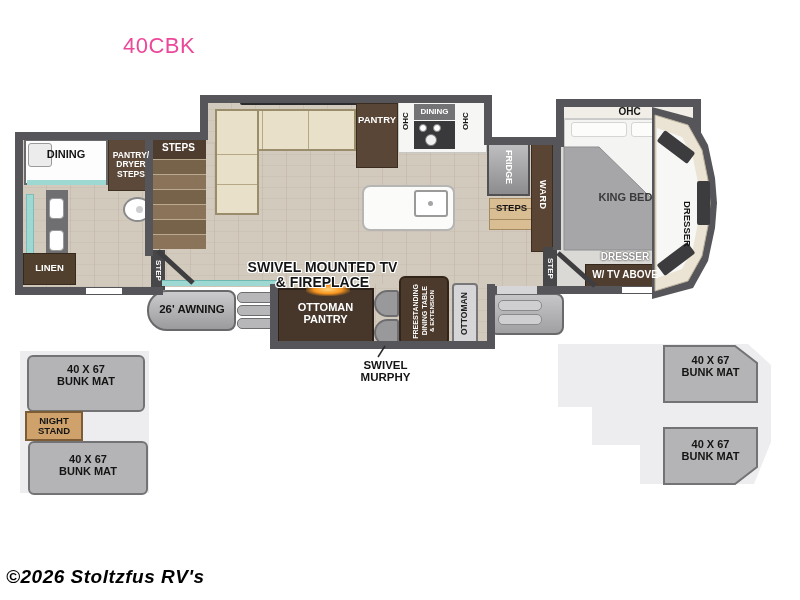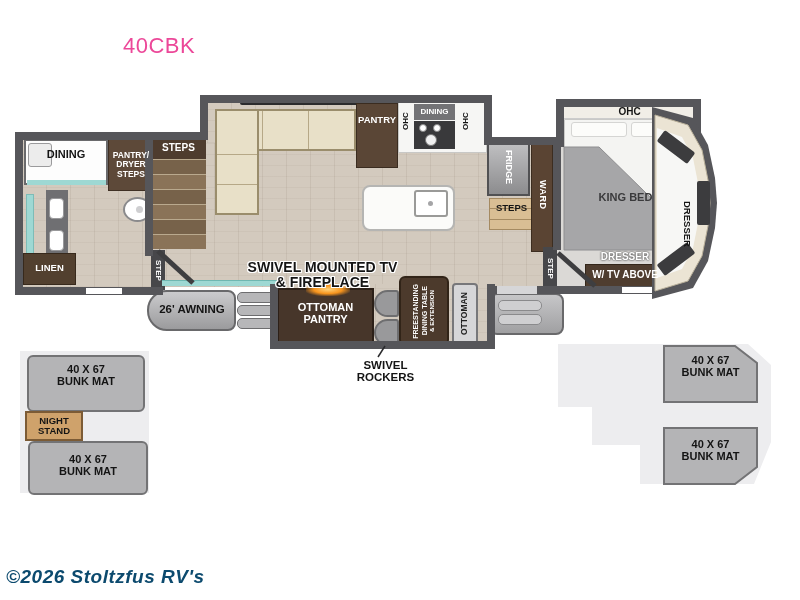--- a/index.html
+++ b/index.html
@@ -11,21 +11,21 @@
         background-image:repeating-linear-gradient(90deg,rgba(110,92,74,.10) 0 1px,transparent 1px 24px),
                          repeating-linear-gradient(0deg,rgba(110,92,74,.06) 0 1px,transparent 1px 11px);}
   .lbl{position:absolute;font-weight:bold;color:#141414;text-align:center;line-height:1.08;
        display:flex;flex-direction:column;align-items:center;justify-content:center;white-space:nowrap;}
   .wlbl{color:#fff;}
   .halo{text-shadow:-1px -1px 0 #fff,1px -1px 0 #fff,-1px 1px 0 #fff,1px 1px 0 #fff,0 1px 0 #fff,0 -1px 0 #fff,1px 0 0 #fff,-1px 0 0 #fff;}
   .vdown{writing-mode:vertical-rl;}
   .vup{writing-mode:vertical-rl;transform:rotate(180deg);}
   .flame{position:absolute;background:radial-gradient(ellipse at center,#ffd27a 0%,#f7941d 45%,rgba(247,148,29,0) 78%);}
   .title{position:absolute;font-size:22px;letter-spacing:.5px;color:#ec4899;}
-  .watermark{position:absolute;font-size:19px;font-weight:bold;font-style:italic;color:#0c4a6e;letter-spacing:.5px;}
+  .watermark{position:absolute;font-size:19px;font-weight:bold;font-style:italic;color:#000000;letter-spacing:.5px;}
 </style>
 </head>
 <body>
 
 <div class="stage">
 
   <div class="abs wood" style="left:22px;top:140px;width:532px;height:147px;"></div>
   <div class="abs wood" style="left:207px;top:101px;width:278px;height:42px;"></div>
   <div class="abs wood" style="left:279px;top:284px;width:208px;height:60px;"></div>
   <div class="abs" style="left:553px;top:140px;width:104px;height:147px;background:#dbd9d6;"></div>
@@ -173,21 +173,21 @@
   <div class="lbl halo" style="left:250px;top:263px;width:145px;height:24px;font-size:14px;">
     <span>SWIVEL MOUNTED TV</span>
       <span>&amp; FIREPLACE</span>
   </div>
   <div class="lbl wlbl" style="left:277px;top:300px;width:97px;height:28px;font-size:11px;">
     <span>OTTOMAN</span>
       <span>PANTRY</span>
   </div>
   <div class="lbl" style="left:343px;top:357px;width:85px;height:28px;font-size:11.5px;">
     <span>SWIVEL</span>
-      <span>ROCKERS</span>
+      <span>MURPHY</span>
   </div>
   <div class="lbl wlbl" style="left:399px;top:276px;width:50px;height:70px;flex-direction:row;gap:1px;font-size:7px;">
     <span class="vup">FREESTANDING</span>
     <span class="vup">DINING TABLE</span>
     <span class="vup" style="font-size:6.2px;">&amp; EXTENSION</span>
   </div>
   <div class="lbl vup" style="left:452px;top:283px;width:26px;height:62px;font-size:8.5px;color:#222;">OTTOMAN</div>
 
   <div class="lbl" style="left:27px;top:362px;width:118px;height:28px;font-size:11px;">
     <span>40 X 67</span>

